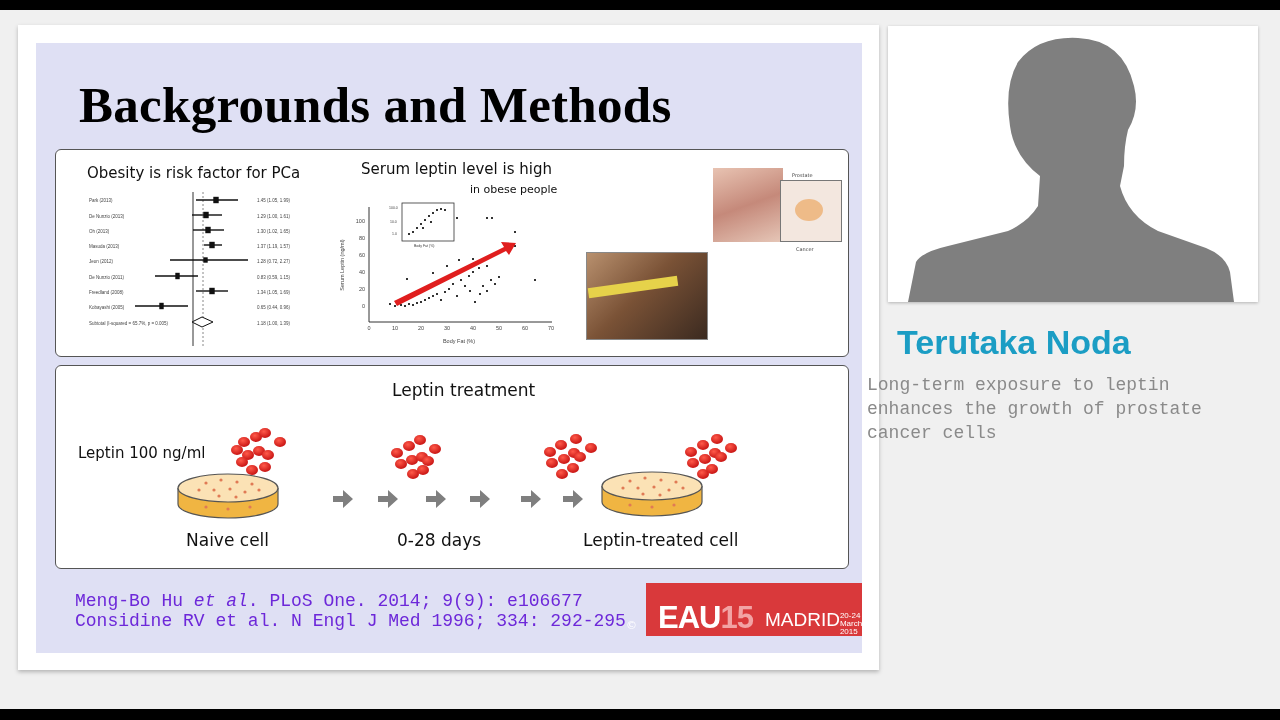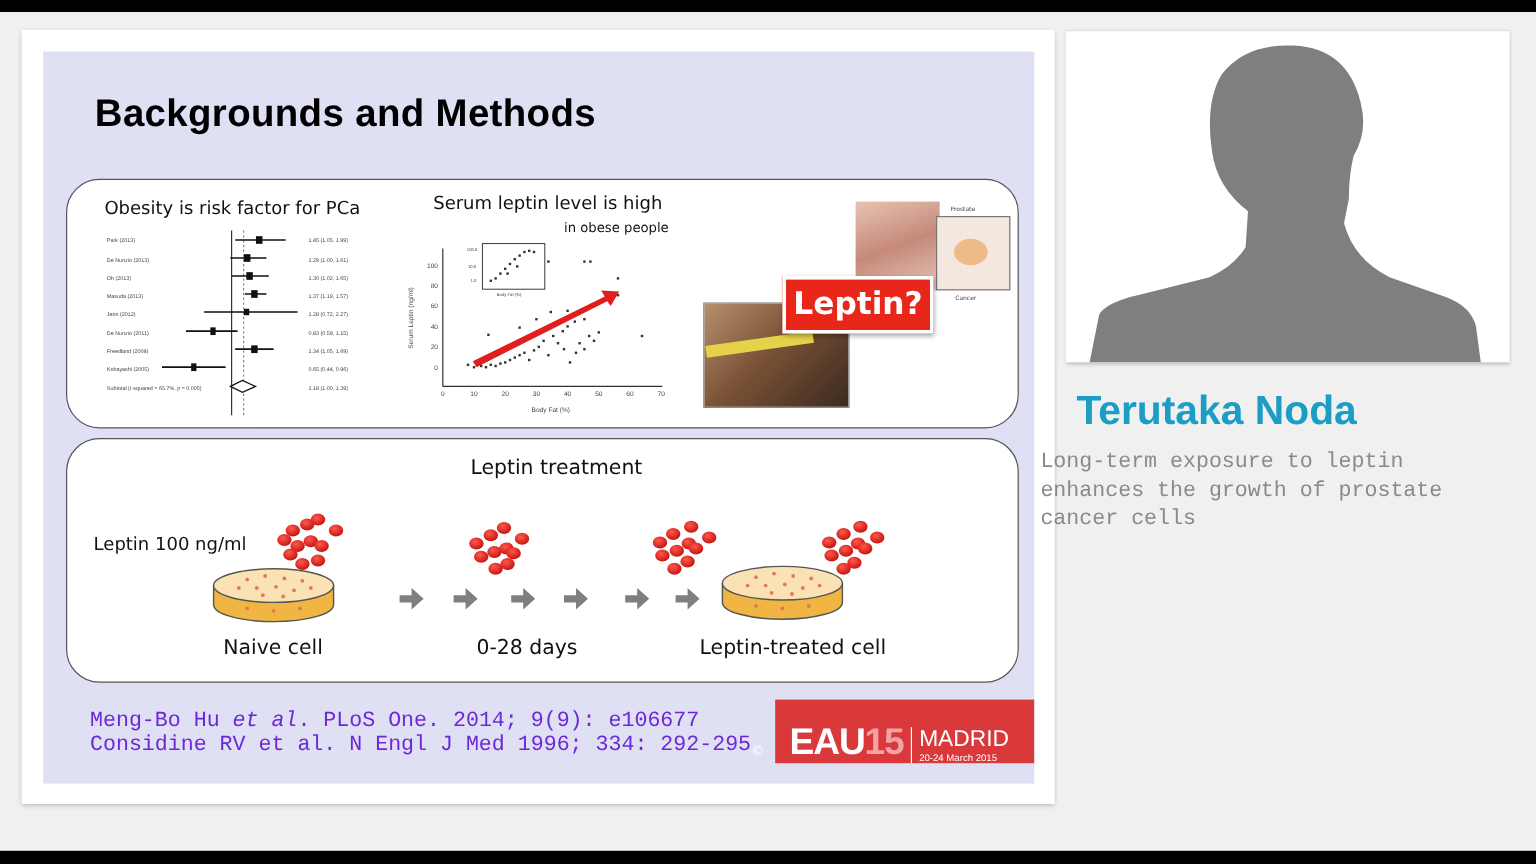--- a/index.html
+++ b/index.html
@@ -1,31 +1,31 @@
 <!DOCTYPE html>
 <html><head>
 <meta charset="utf-8">
 <style>
   *{box-sizing:border-box;margin:0;padding:0}
   body{width:1280px;height:720px;overflow:hidden;background:#f0f0f0;font-family:"Liberation Sans",sans-serif;position:relative}
   .bar-top{position:absolute;left:0;top:0;width:1280px;height:10px;background:#000}
   .bar-bottom{position:absolute;left:0;top:709px;width:1280px;height:11px;background:#000}
   .slide-card{position:absolute;left:18px;top:25px;width:861px;height:645px;background:#fff;box-shadow:0 2px 4px rgba(0,0,0,.25)}
   .slide{position:absolute;left:18px;top:18px;width:826px;height:610px;background:#dfe0f4;overflow:hidden}
-  .slide-title{position:absolute;left:43px;top:33px;font-size:32px;font-weight:bold;color:#000;letter-spacing:.3px;font-family:Liberation Sans, sans-serif}
-  .panel{position:absolute;background:#fff;border:1.5px solid #555;border-radius:28px}
+  .slide-title{position:absolute;left:43px;top:33px;font-size:51px;font-weight:bold;color:#000;letter-spacing:.3px;font-family:Liberation Serif, serif}
+  .panel{position:absolute;background:#fff;border:1.5px solid #555;border-radius:6px}
   .p1{left:19px;top:106px;width:794px;height:208px}
   .p2{left:19px;top:322px;width:794px;height:204px}
   .cap{position:absolute;font-family:"DejaVu Sans",sans-serif;color:#111;white-space:nowrap}
   .ref{position:absolute;left:39px;font-size:18px;color:#6d28d9;font-family:Liberation Mono, monospace;white-space:nowrap}
   .eau{position:absolute;left:610px;top:540px;width:216px;height:53px;background:#d9393b;color:#fff;display:flex;align-items:flex-end;padding-left:12px}
   .eau .big{font-size:31px;font-weight:bold;letter-spacing:-1px}
   .eau .big span{color:#f2a3a4}
   .eau .sep{width:1px;height:30px;background:#fff;margin:0 6px}
-  .eau .city{display:flex;flex-direction:column;line-height:1}
+  .eau .city{display:flex;flex-direction:row;line-height:1}
   .eau .city .c1{font-size:19px}
   .eau .city .c2{font-size:8px;margin-top:2px}
   .speaker-photo{position:absolute;left:888px;top:26px;width:370px;height:276px;background:#fff;box-shadow:0 1px 3px rgba(0,0,0,.25);overflow:hidden}
   .speaker-name{position:absolute;left:897px;top:323px;font-size:34px;font-weight:bold;color:#1b9dc4;font-family:"Liberation Sans",sans-serif}
   .speaker-talk{position:absolute;left:867px;top:373px;width:370px;font-size:18px;color:#8a8a8a;line-height:24px;font-family:Liberation Mono, monospace;font-weight:300}
   .leptin-badge{position:absolute;left:616px;top:190px;width:126px;height:48px;background:#e8261a;border:3px solid #fff;box-shadow:1px 2px 4px rgba(0,0,0,.35);color:#fff;font-size:26px;font-weight:bold;display:flex;align-items:center;justify-content:center;font-family:"DejaVu Sans",sans-serif}
 </style>
 </head>
 <body>
 
@@ -180,21 +180,20 @@
       </svg>
 
       <div style="position:absolute;left:530px;top:102px;width:122px;height:88px;background:linear-gradient(135deg,#b8906e 0%,#7a5236 45%,#3b2a20 100%);border:1px solid #888"></div>
       <div style="position:absolute;left:532px;top:132px;width:90px;height:10px;background:#e6d24a;transform:rotate(-8deg)"></div>
       <div style="position:absolute;left:657px;top:18px;width:70px;height:74px;background:linear-gradient(160deg,#e8c3b2 0%,#c5897a 50%,#e6c7b8 100%)"></div>
       <div style="position:absolute;left:724px;top:30px;width:62px;height:62px;background:#f3e7df;border:1px solid #777">
         <div style="position:absolute;left:14px;top:18px;width:28px;height:22px;border-radius:50%;background:#eebb88"></div>
       </div>
       <div class="cap" style="left:736px;top:22px;font-size:5px;color:#444">Prostate</div>
       <div class="cap" style="left:740px;top:96px;font-size:5px;color:#444">Cancer</div>
-      <div class="leptin-badge" style="left:596px;top:80px">Leptin?</div>
     </div>
 
     <div class="panel p2">
       <div class="cap" style="left:336px;top:14px;font-size:17px">Leptin treatment</div>
       <div class="cap" style="left:22px;top:78px;font-size:15px">Leptin 100 ng/ml</div>
 
       <svg style="position:absolute;left:0;top:0" width="794" height="204" viewBox="0 0 794 204">
         <defs>
           <radialGradient id="rb" cx="40%" cy="35%" r="70%">
               <stop offset="0" stop-color="#ff5a4a"></stop>

